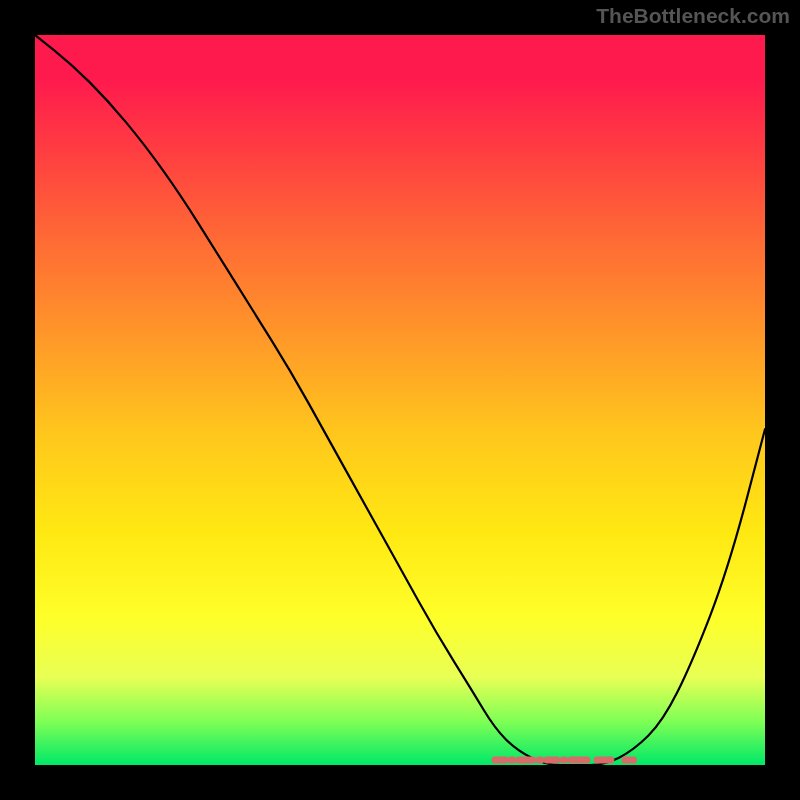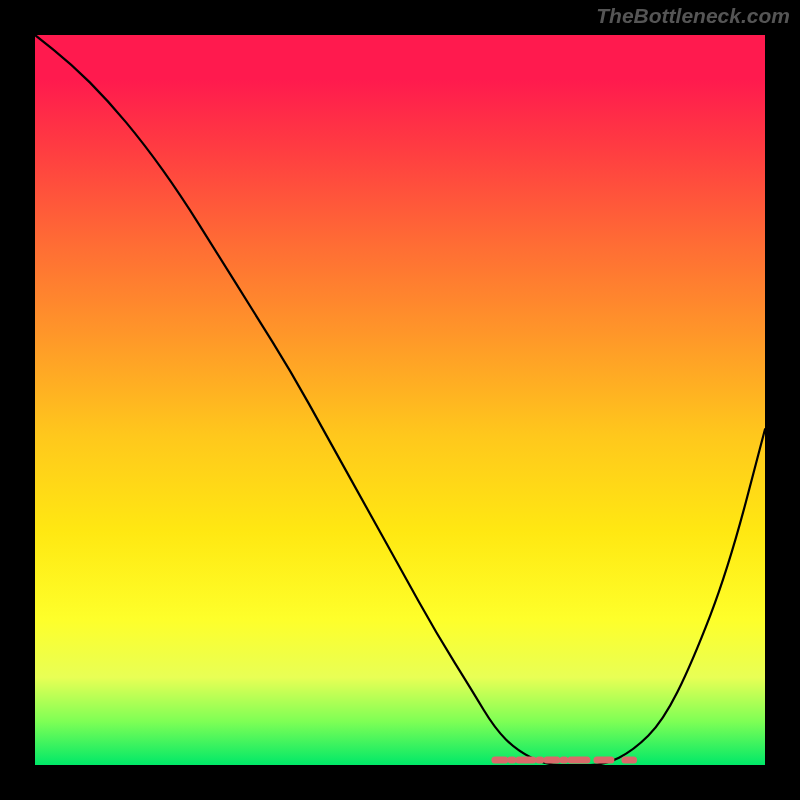--- a/index.html
+++ b/index.html
@@ -12,21 +12,20 @@
     overflow: hidden;
   }
   .watermark {
     position: absolute;
     top: 4px;
     right: 10px;
     font-size: 21px;
     font-weight: bold;
     color: #555;
     z-index: 10;
-    font-style: italic;
   }
   .plot-area {
     position: absolute;
     left: 35px;
     top: 35px;
     width: 730px;
     height: 730px;
     overflow: hidden;
   }
   .gradient-bg {

